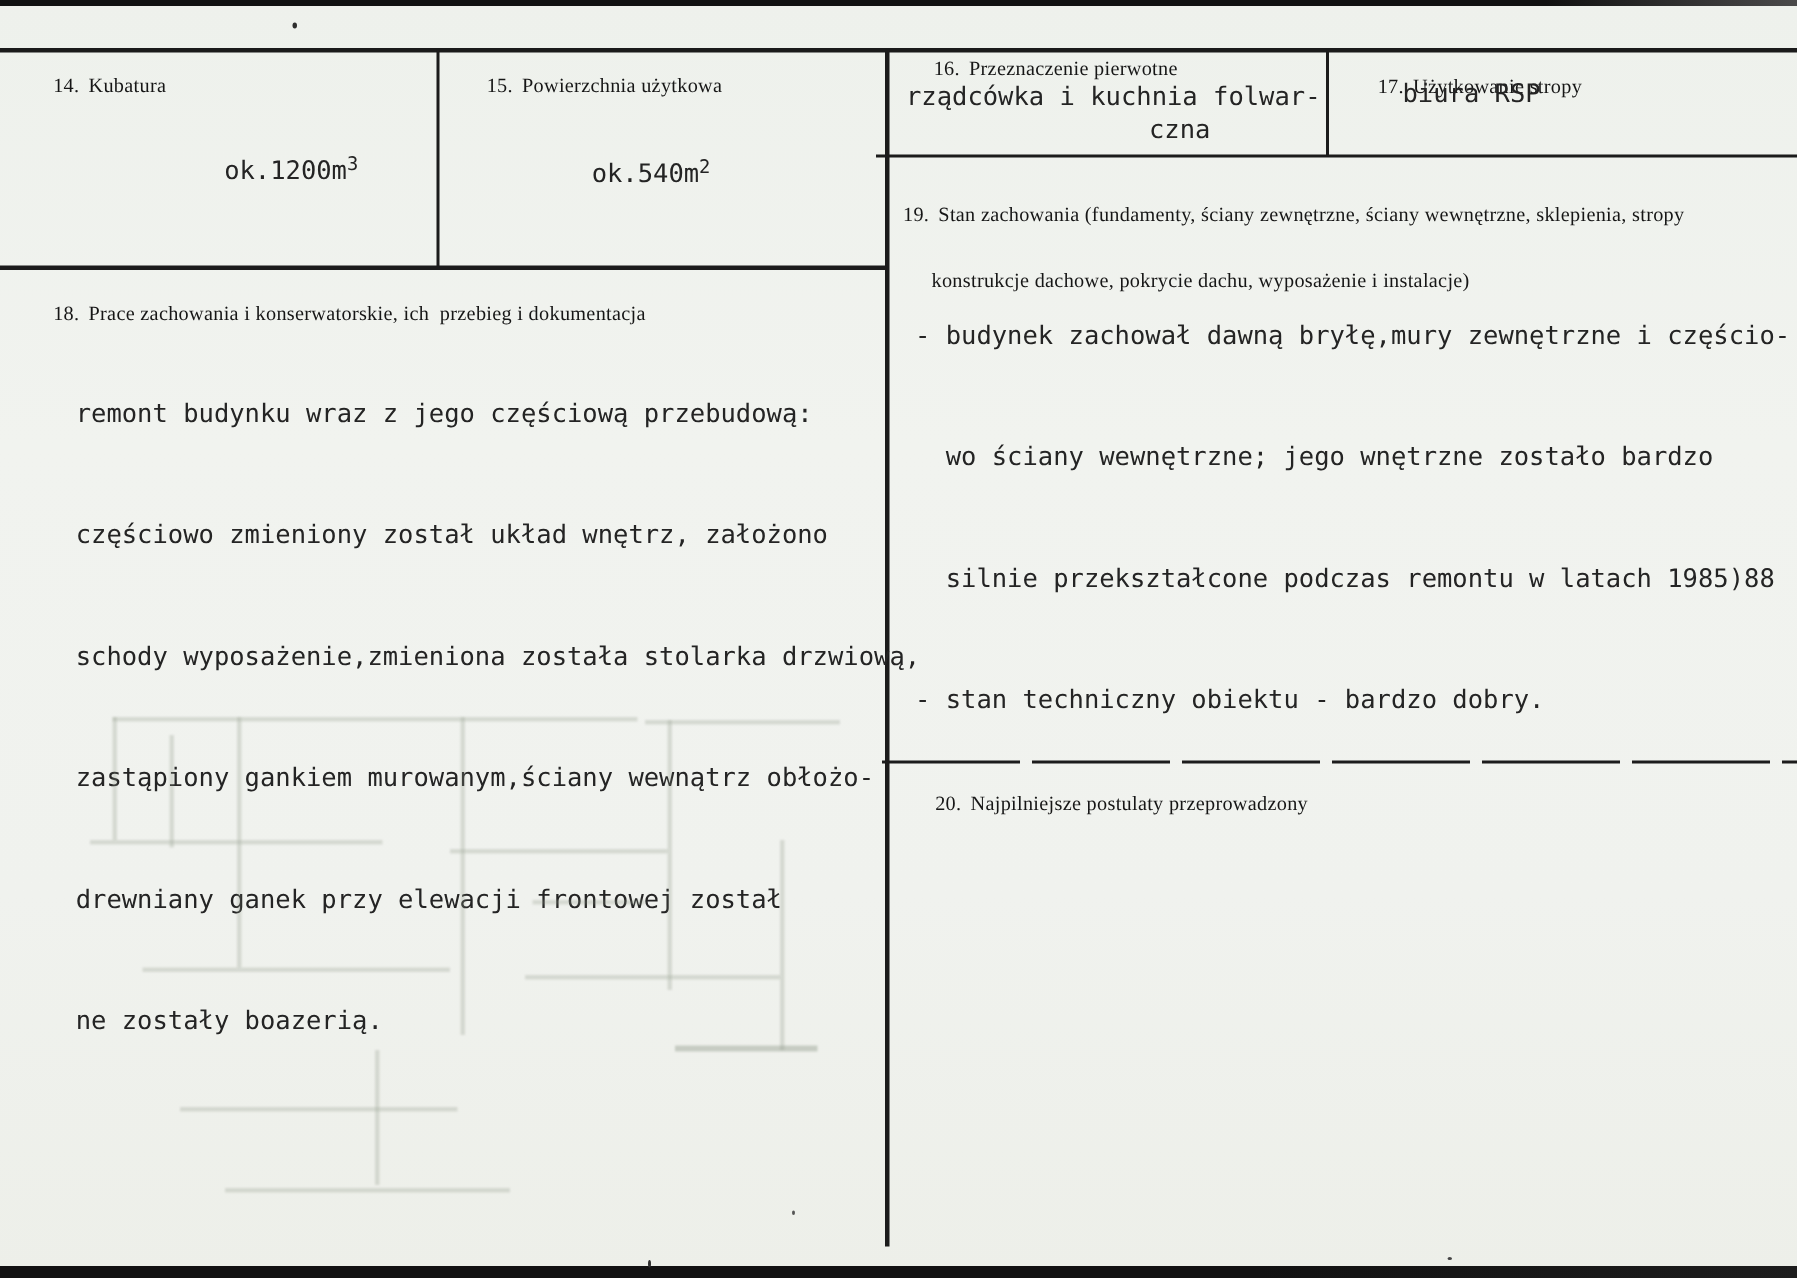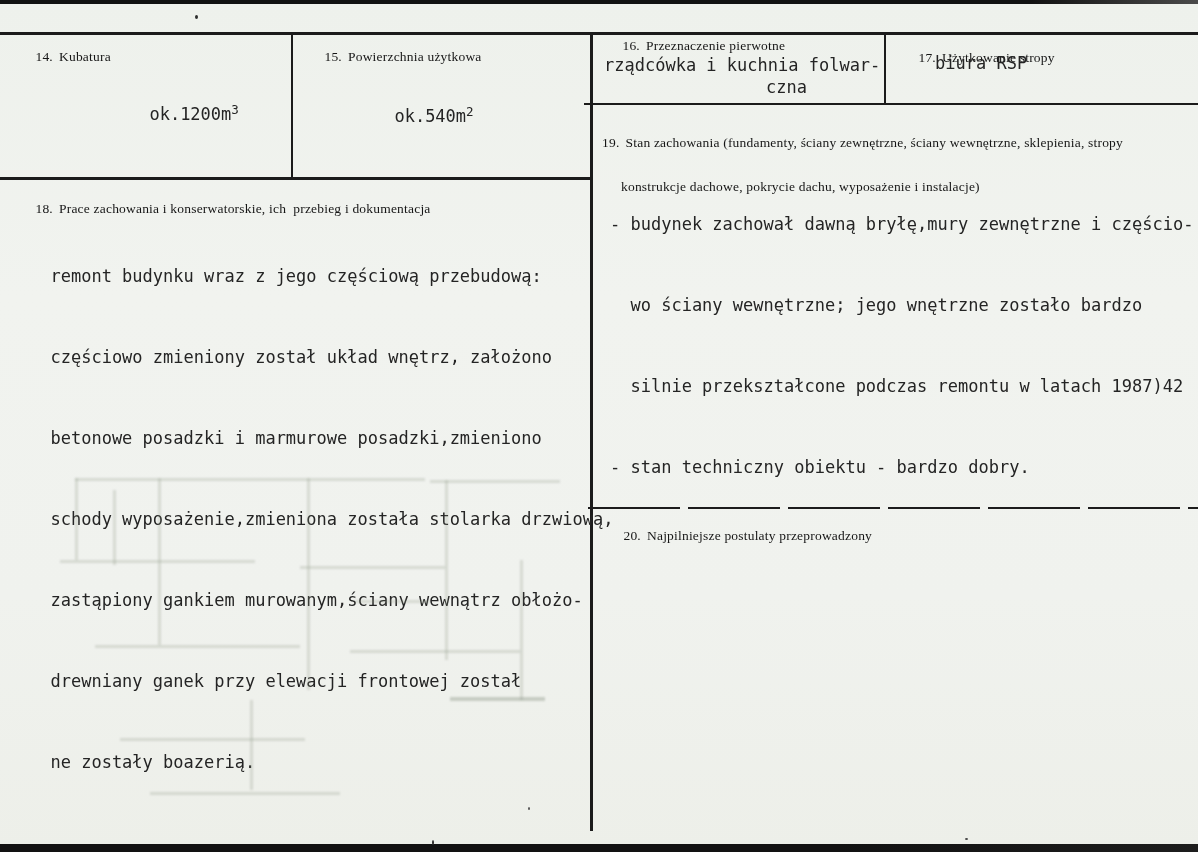--- a/index.html
+++ b/index.html
@@ -81,37 +81,36 @@
     <div class="typed" style="left:935px;top:50px;">biura RSP</div>
   </div>
 
   <div>
     <div class="label" style="left:14px;top:187px;">
       <span class="num">18.</span><span>Prace zachowania i konserwatorskie, ich  przebieg i dokumentacja</span>
     </div>
     <div class="typed" style="left:30px;top:209px;">
       <div>  remont budynku wraz z jego częściową przebudową:</div>
       <div>  częściowo zmieniony został układ wnętrz, założono</div>
-      <div>  betonowe posadzki i marmurowe posadzki,zmieniono</div>
       <div>  schody wyposażenie,zmieniona została stolarka drzwiową,</div>
       <div>  zastąpiony gankiem murowanym,ściany wewnątrz obłożo-</div>
       <div>  drewniany ganek przy elewacji frontowej został</div>
       <div>  ne zostały boazerią.</div>
     </div>
   </div>
 
   <div>
     <div class="label" style="left:602px;top:107px;">
       <div><span class="num">19.</span><span>Stan zachowania (fundamenty, ściany zewnętrzne, ściany wewnętrzne, sklepienia, stropy</span></div>
       <div class="hang">konstrukcje dachowe, pokrycie dachu, wyposażenie i instalacje)</div>
     </div>
     <div class="typed" style="left:610px;top:157px;">
       <div>- budynek zachował dawną bryłę,mury zewnętrzne i częścio-</div>
       <div>  wo ściany wewnętrzne; jego wnętrzne zostało bardzo</div>
-      <div>  silnie przekształcone podczas remontu w latach 1987)42</div>
+      <div>  silnie przekształcone podczas remontu w latach 1985)88</div>
       <div>- stan techniczny obiektu - bardzo dobry.</div>
     </div>
   </div>
 
   <div>
     <div class="label" style="left:602px;top:514px;">
       <span class="num">20.</span><span>Najpilniejsze postulaty przeprowadzony</span>
     </div>
   </div>
 

